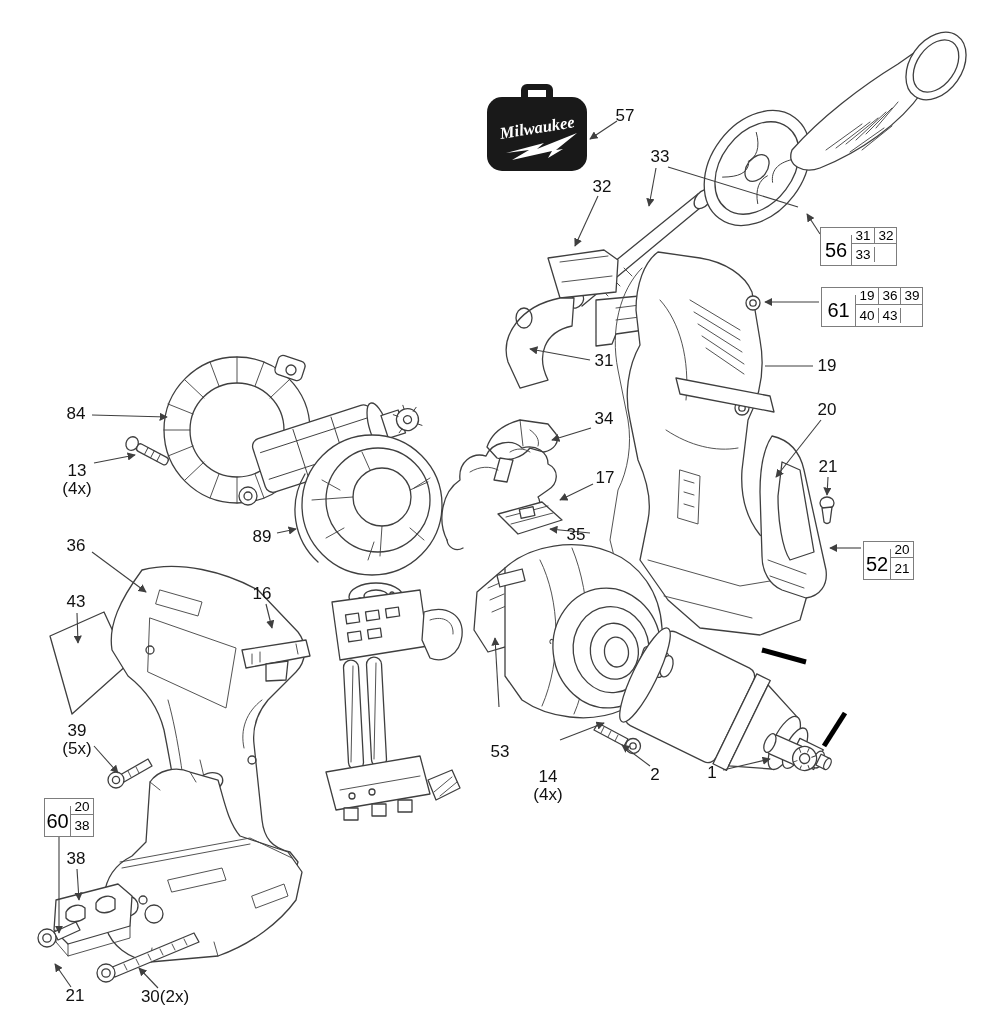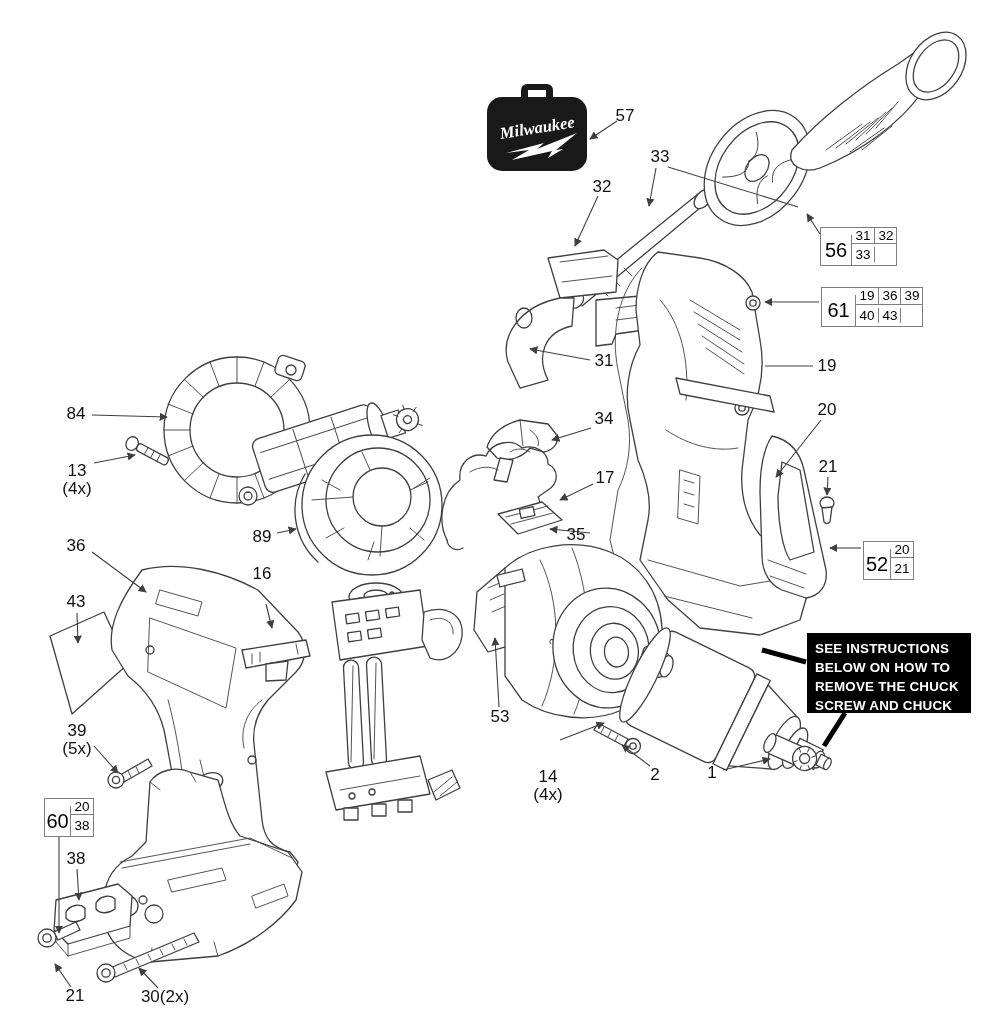--- a/index.html
+++ b/index.html
@@ -354,29 +354,29 @@
 <div class="lbl" style="left:605px;top:478px">17</div>
 <div class="lbl" style="left:576px;top:535px">35</div>
 <div class="lbl" style="left:76px;top:414px">84</div>
 <div class="lbl" style="left:77px;top:480px">
   <div>13</div>
   <div>(4x)</div>
 </div>
 <div class="lbl" style="left:262px;top:537px">89</div>
 <div class="lbl" style="left:76px;top:546px">36</div>
 <div class="lbl" style="left:76px;top:602px">43</div>
-<div class="lbl" style="left:262px;top:574px">16</div>
+<div class="lbl" style="left:262px;top:594px">16</div>
 <div class="lbl" style="left:77px;top:740px">
   <div>39</div>
   <div>(5x)</div>
 </div>
 <div class="lbl" style="left:76px;top:859px">38</div>
 <div class="lbl" style="left:75px;top:996px">21</div>
 <div class="lbl" style="left:165px;top:997px">30(2x)</div>
-<div class="lbl" style="left:500px;top:717px">53</div>
+<div class="lbl" style="left:500px;top:752px">53</div>
 <div class="lbl" style="left:548px;top:786px">
   <div>14</div>
   <div>(4x)</div>
 </div>
 <div class="lbl" style="left:655px;top:775px">2</div>
 <div class="lbl" style="left:712px;top:773px">1</div>
 
 <div class="callout" style="left:820px;top:227px">
   <div class="main" style="width:30px;height:30px">56</div>
   <div class="grid" style="grid-template-columns:22px 22px">
@@ -408,20 +408,14 @@
 </div>
 
 <div class="callout" style="left:44px;top:798px">
   <div class="main" style="width:25px;height:30px">60</div>
   <div class="grid" style="grid-template-columns:22px">
     <div class="cell cb">20</div>
     <div class="cell">38</div>
   </div>
 </div>
 
-<div class="note">
-  <div>SEE  INSTRUCTIONS</div>
-  <div>BELOW ON HOW TO</div>
-  <div>REMOVE THE CHUCK</div>
-  <div>SCREW AND CHUCK</div>
-</div>
 
 </div>
 
 </body></html>

